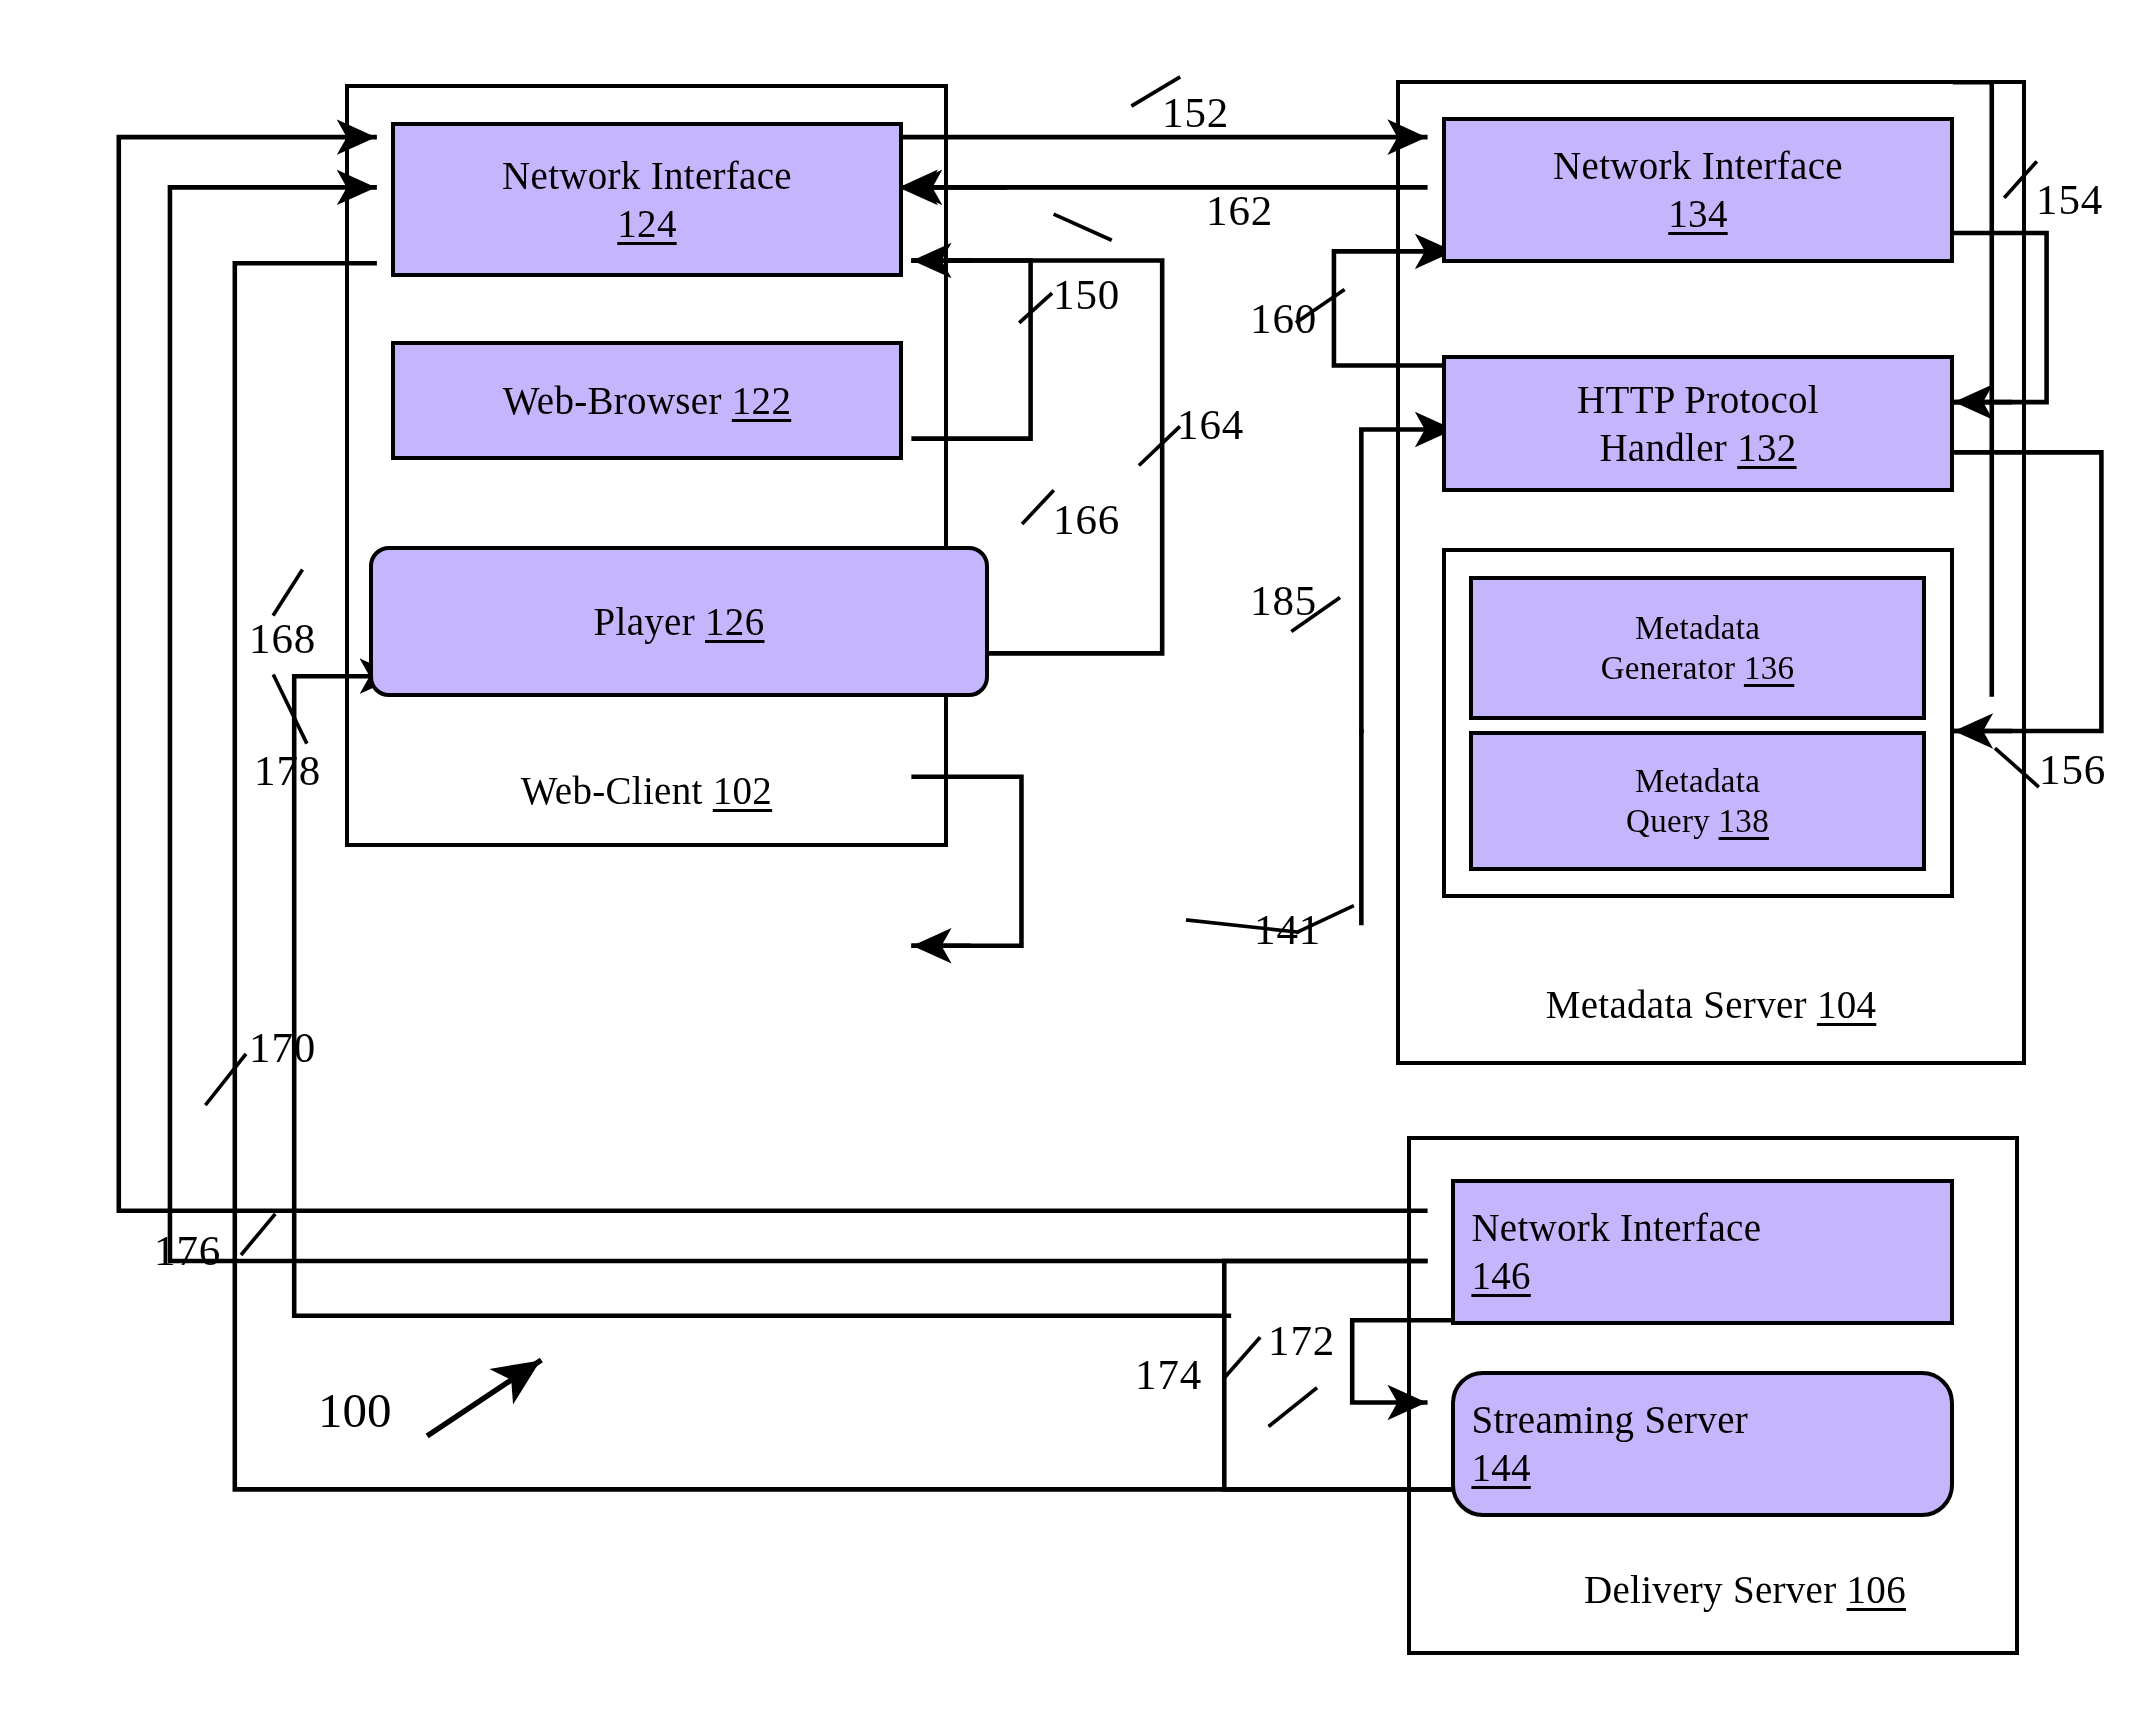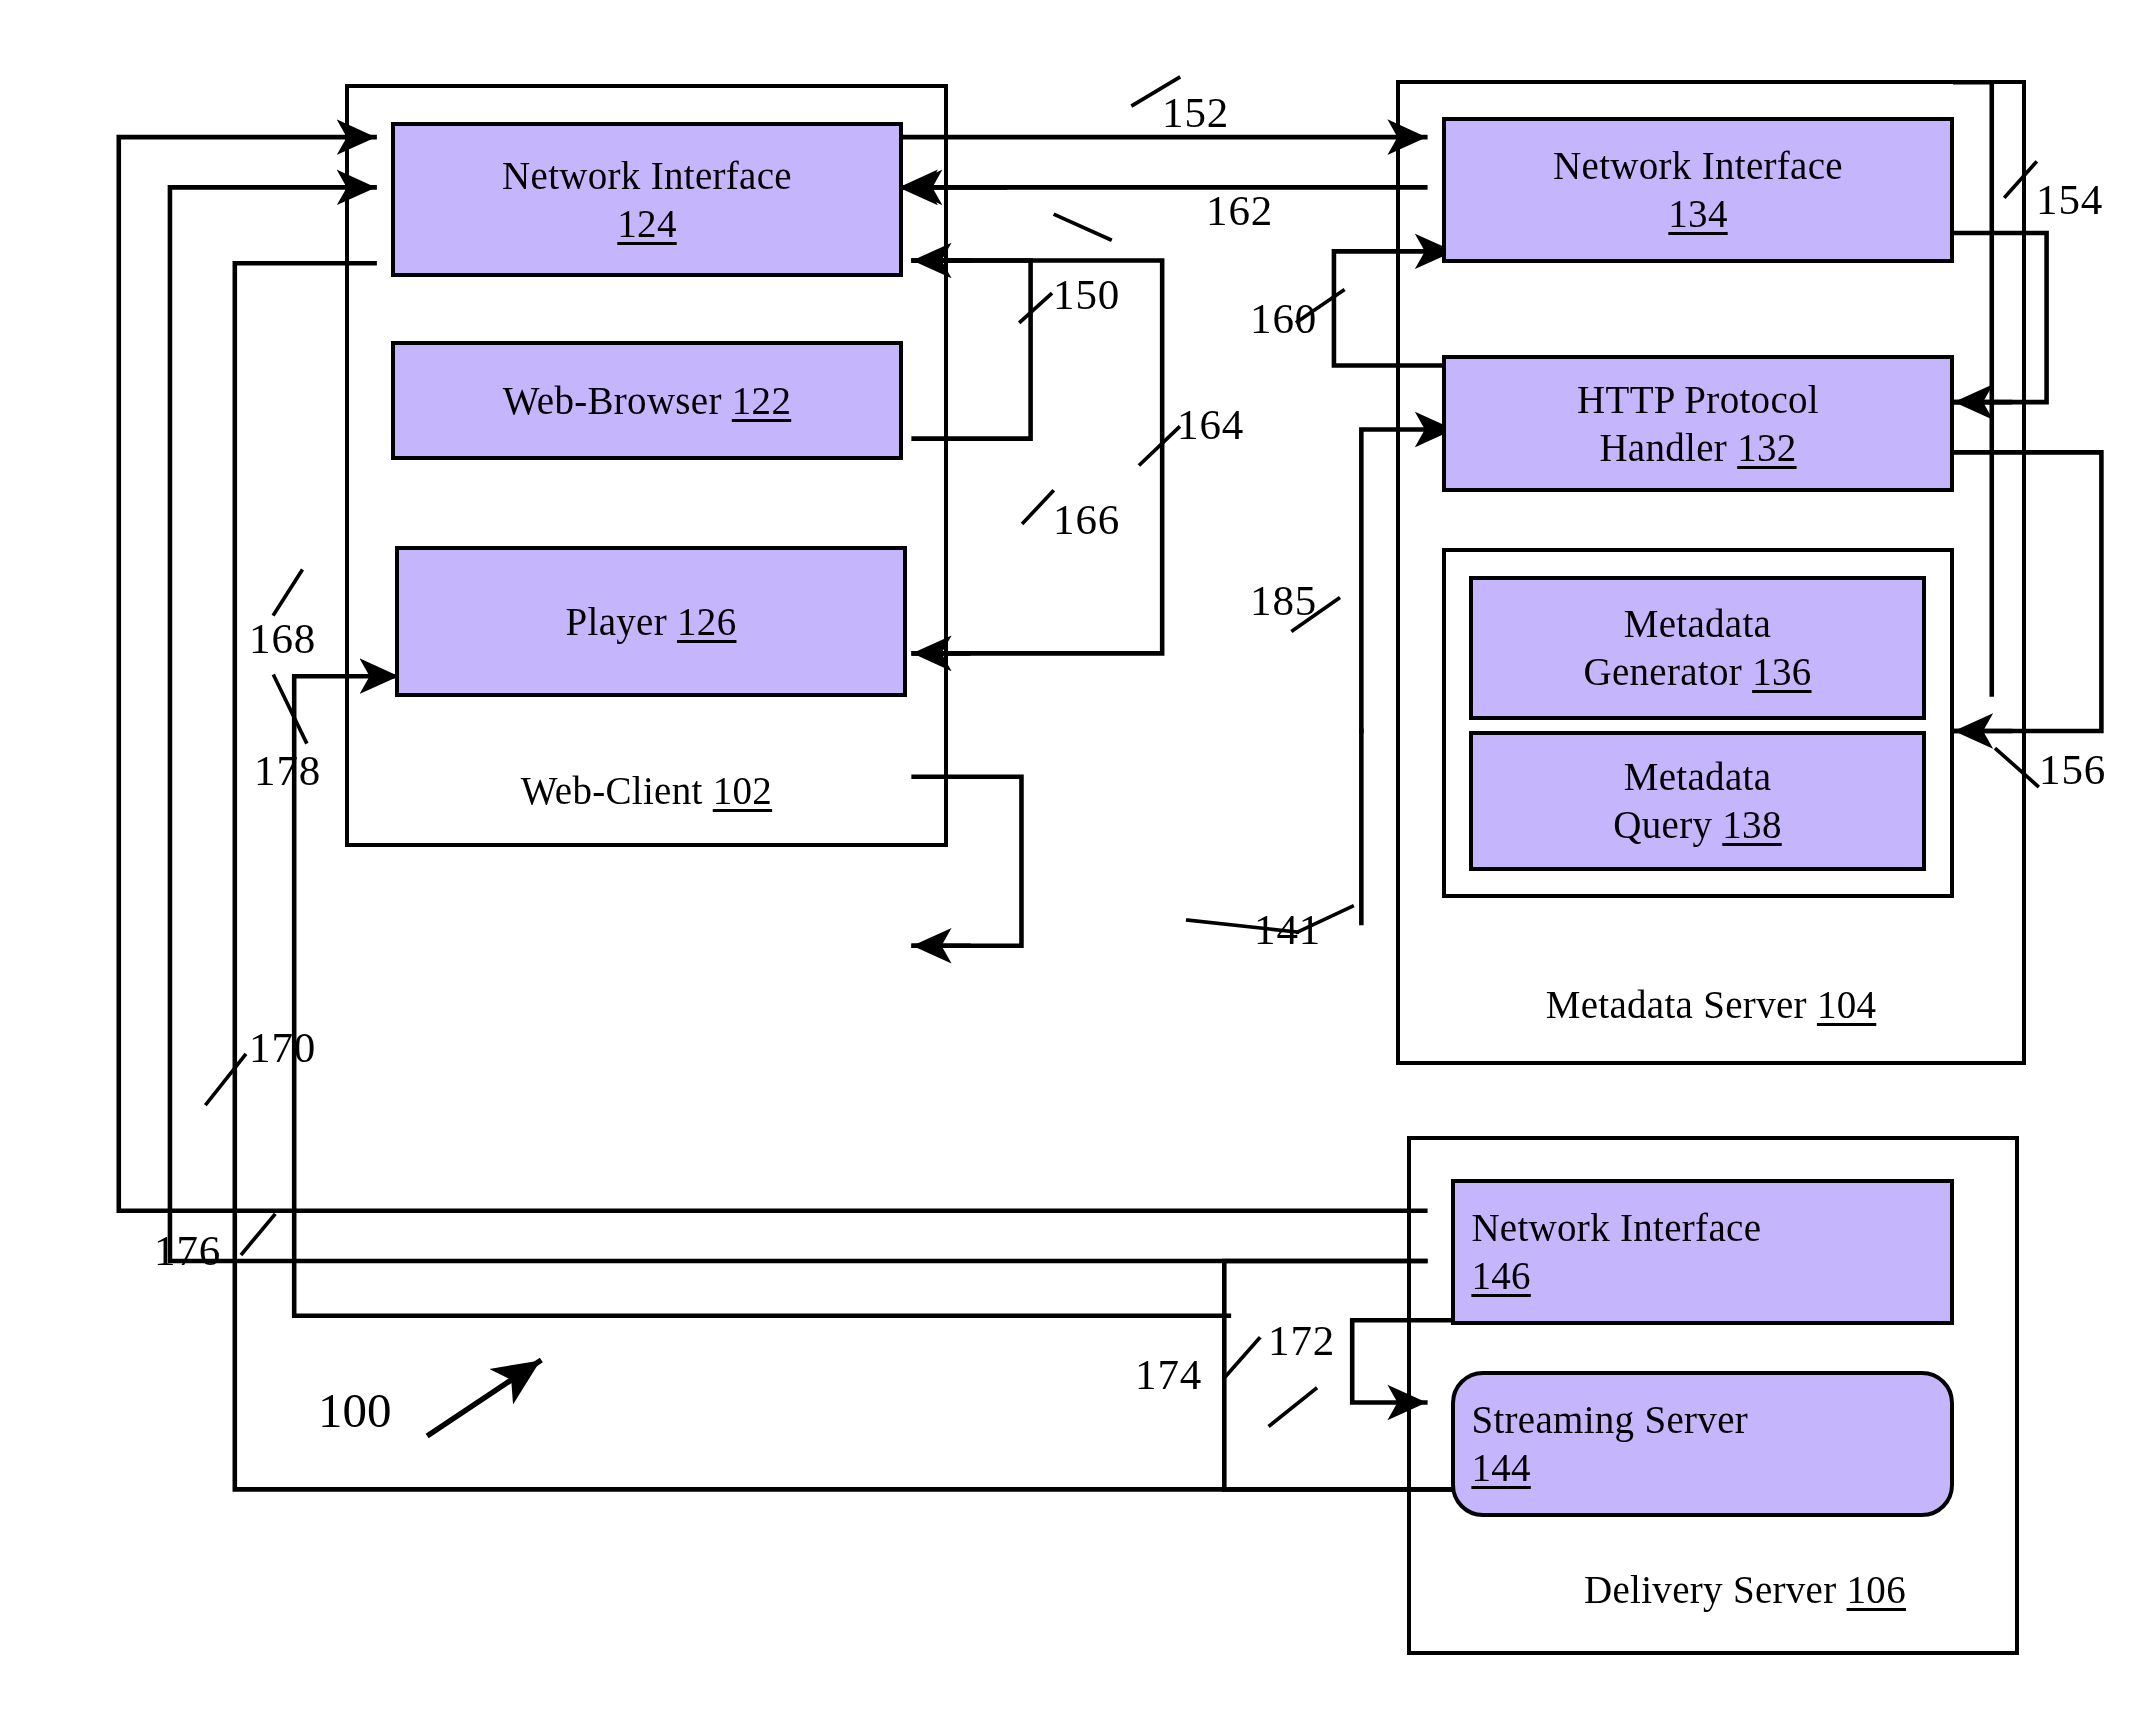--- a/index.html
+++ b/index.html
@@ -46,21 +46,21 @@
     text-align: center;
   }
   .boxtext {
     font-size: 39px;
     letter-spacing: 0.3px;
   }
   .boxtext .num {
     text-decoration: underline;
     text-underline-offset: 4.6px;
   }
-  .small .boxtext { font-size: 39px; }
+  .small .boxtext { font-size: 33px; }
   .reflabel {
     position: absolute;
     font-size: 43px;
     white-space: nowrap;
     letter-spacing: 0.9px;
   }
   .bigref {
     position: absolute;
     font-size: 49px;
     white-space: nowrap;
@@ -170,21 +170,21 @@
     </div>
   </div>
 
   <div class="box" style="left:391px; top:341px; width:512px; height:119px;">
     <div class="boxtext">
       <span>Web-Browser</span>
       <span class="num">122</span>
     </div>
   </div>
 
-  <div class="box" style="left:395px; top:546px; width:512px; height:151px;">
+  <div class="box" style="left:369px; top:546px; width:620px; height:151px;border-radius:20px;">
     <div class="boxtext">
       <span>Player</span>
       <span class="num">126</span>
     </div>
   </div>
 
   <div class="box" style="left:1442px; top:117px; width:512px; height:146px;">
     <div class="boxtext">
       <span>Network Interface</span><br>
       <span class="num">134</span>

